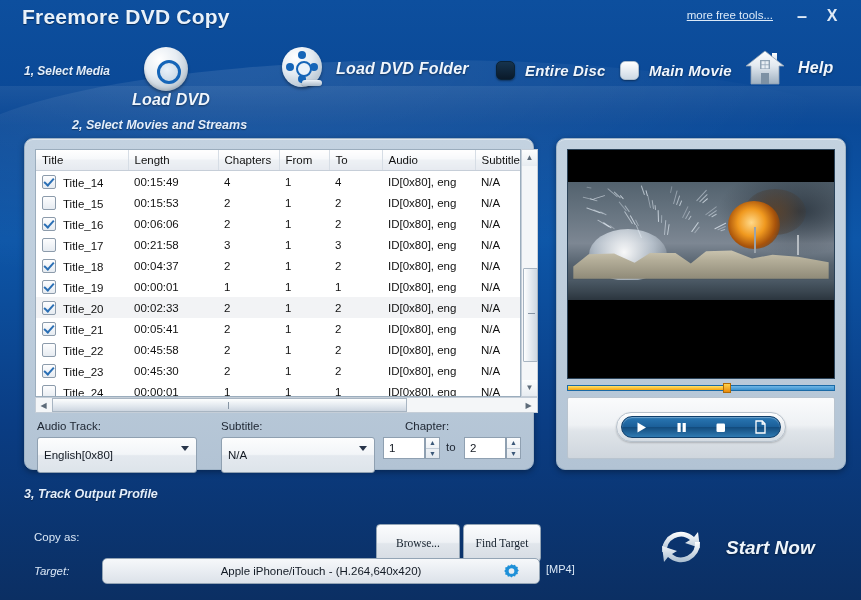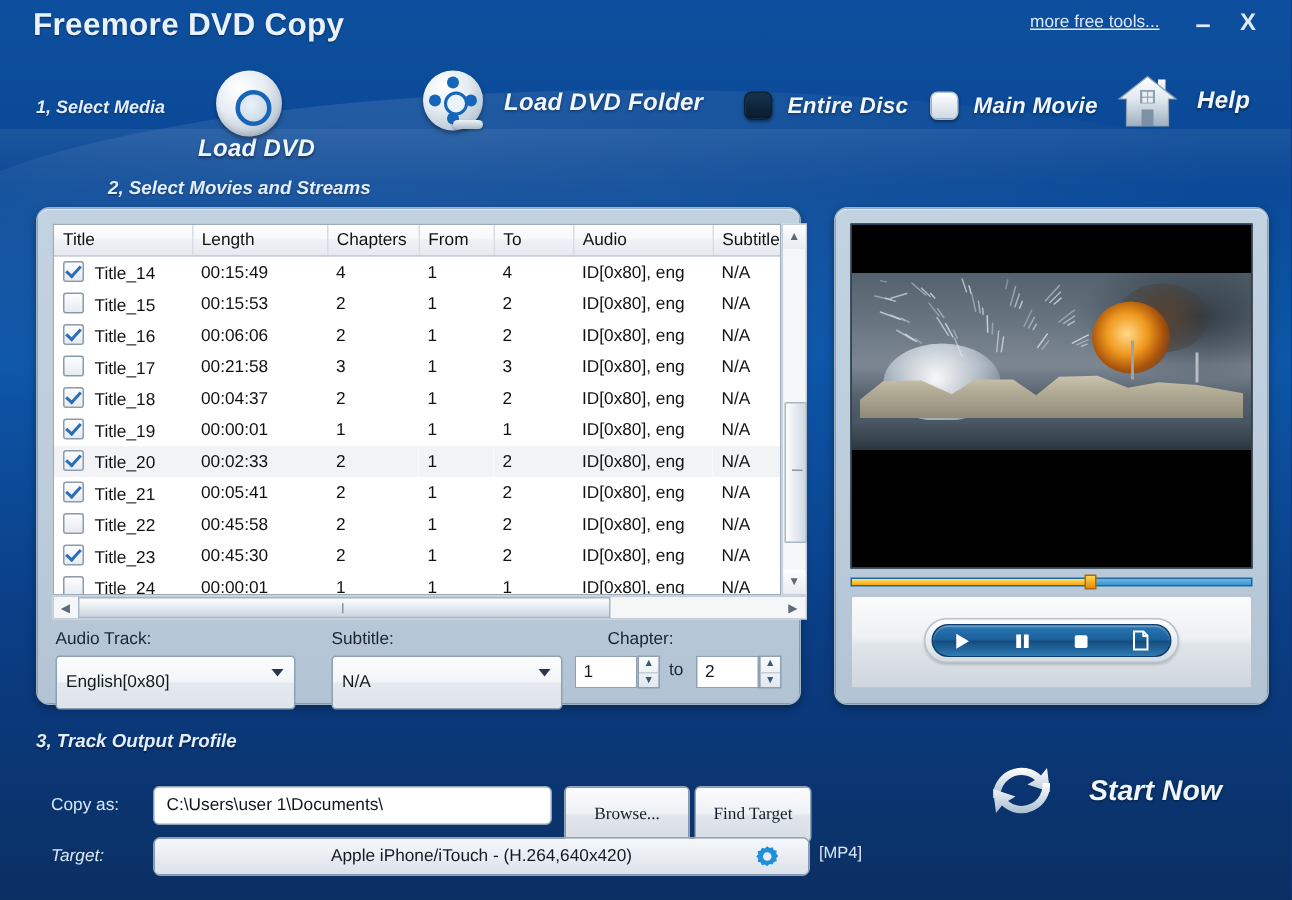--- a/index.html
+++ b/index.html
@@ -188,21 +188,21 @@
     border-radius:4px;display:flex;align-items:center;padding:0 8px;font-size:11.5px;color:#10161f;}
   .btn{position:absolute;height:38px;box-sizing:border-box;border-radius:4px;
     background:linear-gradient(180deg,#fbfcfd 0%,#eef1f5 48%,#e1e6ec 52%,#d6dce3 100%);
     border:1px solid #93a4b5;display:flex;align-items:center;justify-content:center;
     font-size:11.5px;color:#15202c;cursor:pointer;font-family:Liberation Serif, serif;}
   .targetbox{position:absolute;left:102px;top:558px;width:438px;height:26px;box-sizing:border-box;
     border-radius:5px;background:linear-gradient(180deg,#f6f8fa 0%,#e9edf2 50%,#dce2e9 100%);
     border:1px solid #93a4b5;display:flex;align-items:center;justify-content:center;
     font-size:11.5px;color:#121a24;cursor:pointer;}
   .mp4{position:absolute;left:546px;top:563px;font-size:11px;color:#dce9f7;}
-  .startnow{position:absolute;left:650px;top:498px;width:190px;height:60px;display:flex;
+  .startnow{position:absolute;left:650px;top:518px;width:190px;height:60px;display:flex;
     align-items:center;cursor:pointer;}
   .start-text{font-style:italic;font-weight:bold;font-size:19px;color:#eef5fc;
     text-shadow:0 1px 2px rgba(0,0,0,.5);margin-left:14px;}
 </style>
 </head>
 <body>
 
 <div id="app">
   <div class="swoosh"></div>
   <div class="swoosh2"></div>
@@ -542,23 +542,20 @@
               </svg>
           </div>
         </div>
       </div>
     </div>
   </div>
 
   <div class="step-label" id="step3">3, Track Output Profile</div>
 
   <div class="lbl3" style="left:34px;top:531px;">Copy as:</div>
-  <div class="txtbox" style="left:102px;top:524px;width:266px;">
-    <span>C:\Users\user 1\Documents\</span>
-  </div>
   <div class="btn" style="left:376px;top:524px;width:84px;">Browse...</div>
   <div class="btn" style="left:463px;top:524px;width:78px;">Find Target</div>
 
   <div class="lbl3" style="left:34px;top:565px;font-style:italic;">Target:</div>
   <div class="targetbox">
     <span>Apple iPhone/iTouch - (H.264,640x420)</span>
     <span style="position:absolute;right:18px;top:4px;">
       <svg width="19" height="19" viewBox="0 0 20 20">
         <path d="M10 1.2 l1.7 1.2 2-.5 .9 1.9 2.1.5-.4 2.1 1.4 1.6-1.4 1.6.4 2.1-2.1.5-.9 1.9-2-.5L10 15.2 8.3 14l-2 .5-.9-1.9-2.1-.5.4-2.1L2.3 8.4 3.7 6.8l-.4-2.1 2.1-.5.9-1.9 2 .5z" fill="#1e90d8"></path>
         <circle cx="10" cy="8.4" r="3" fill="#e9edf2"></circle>

